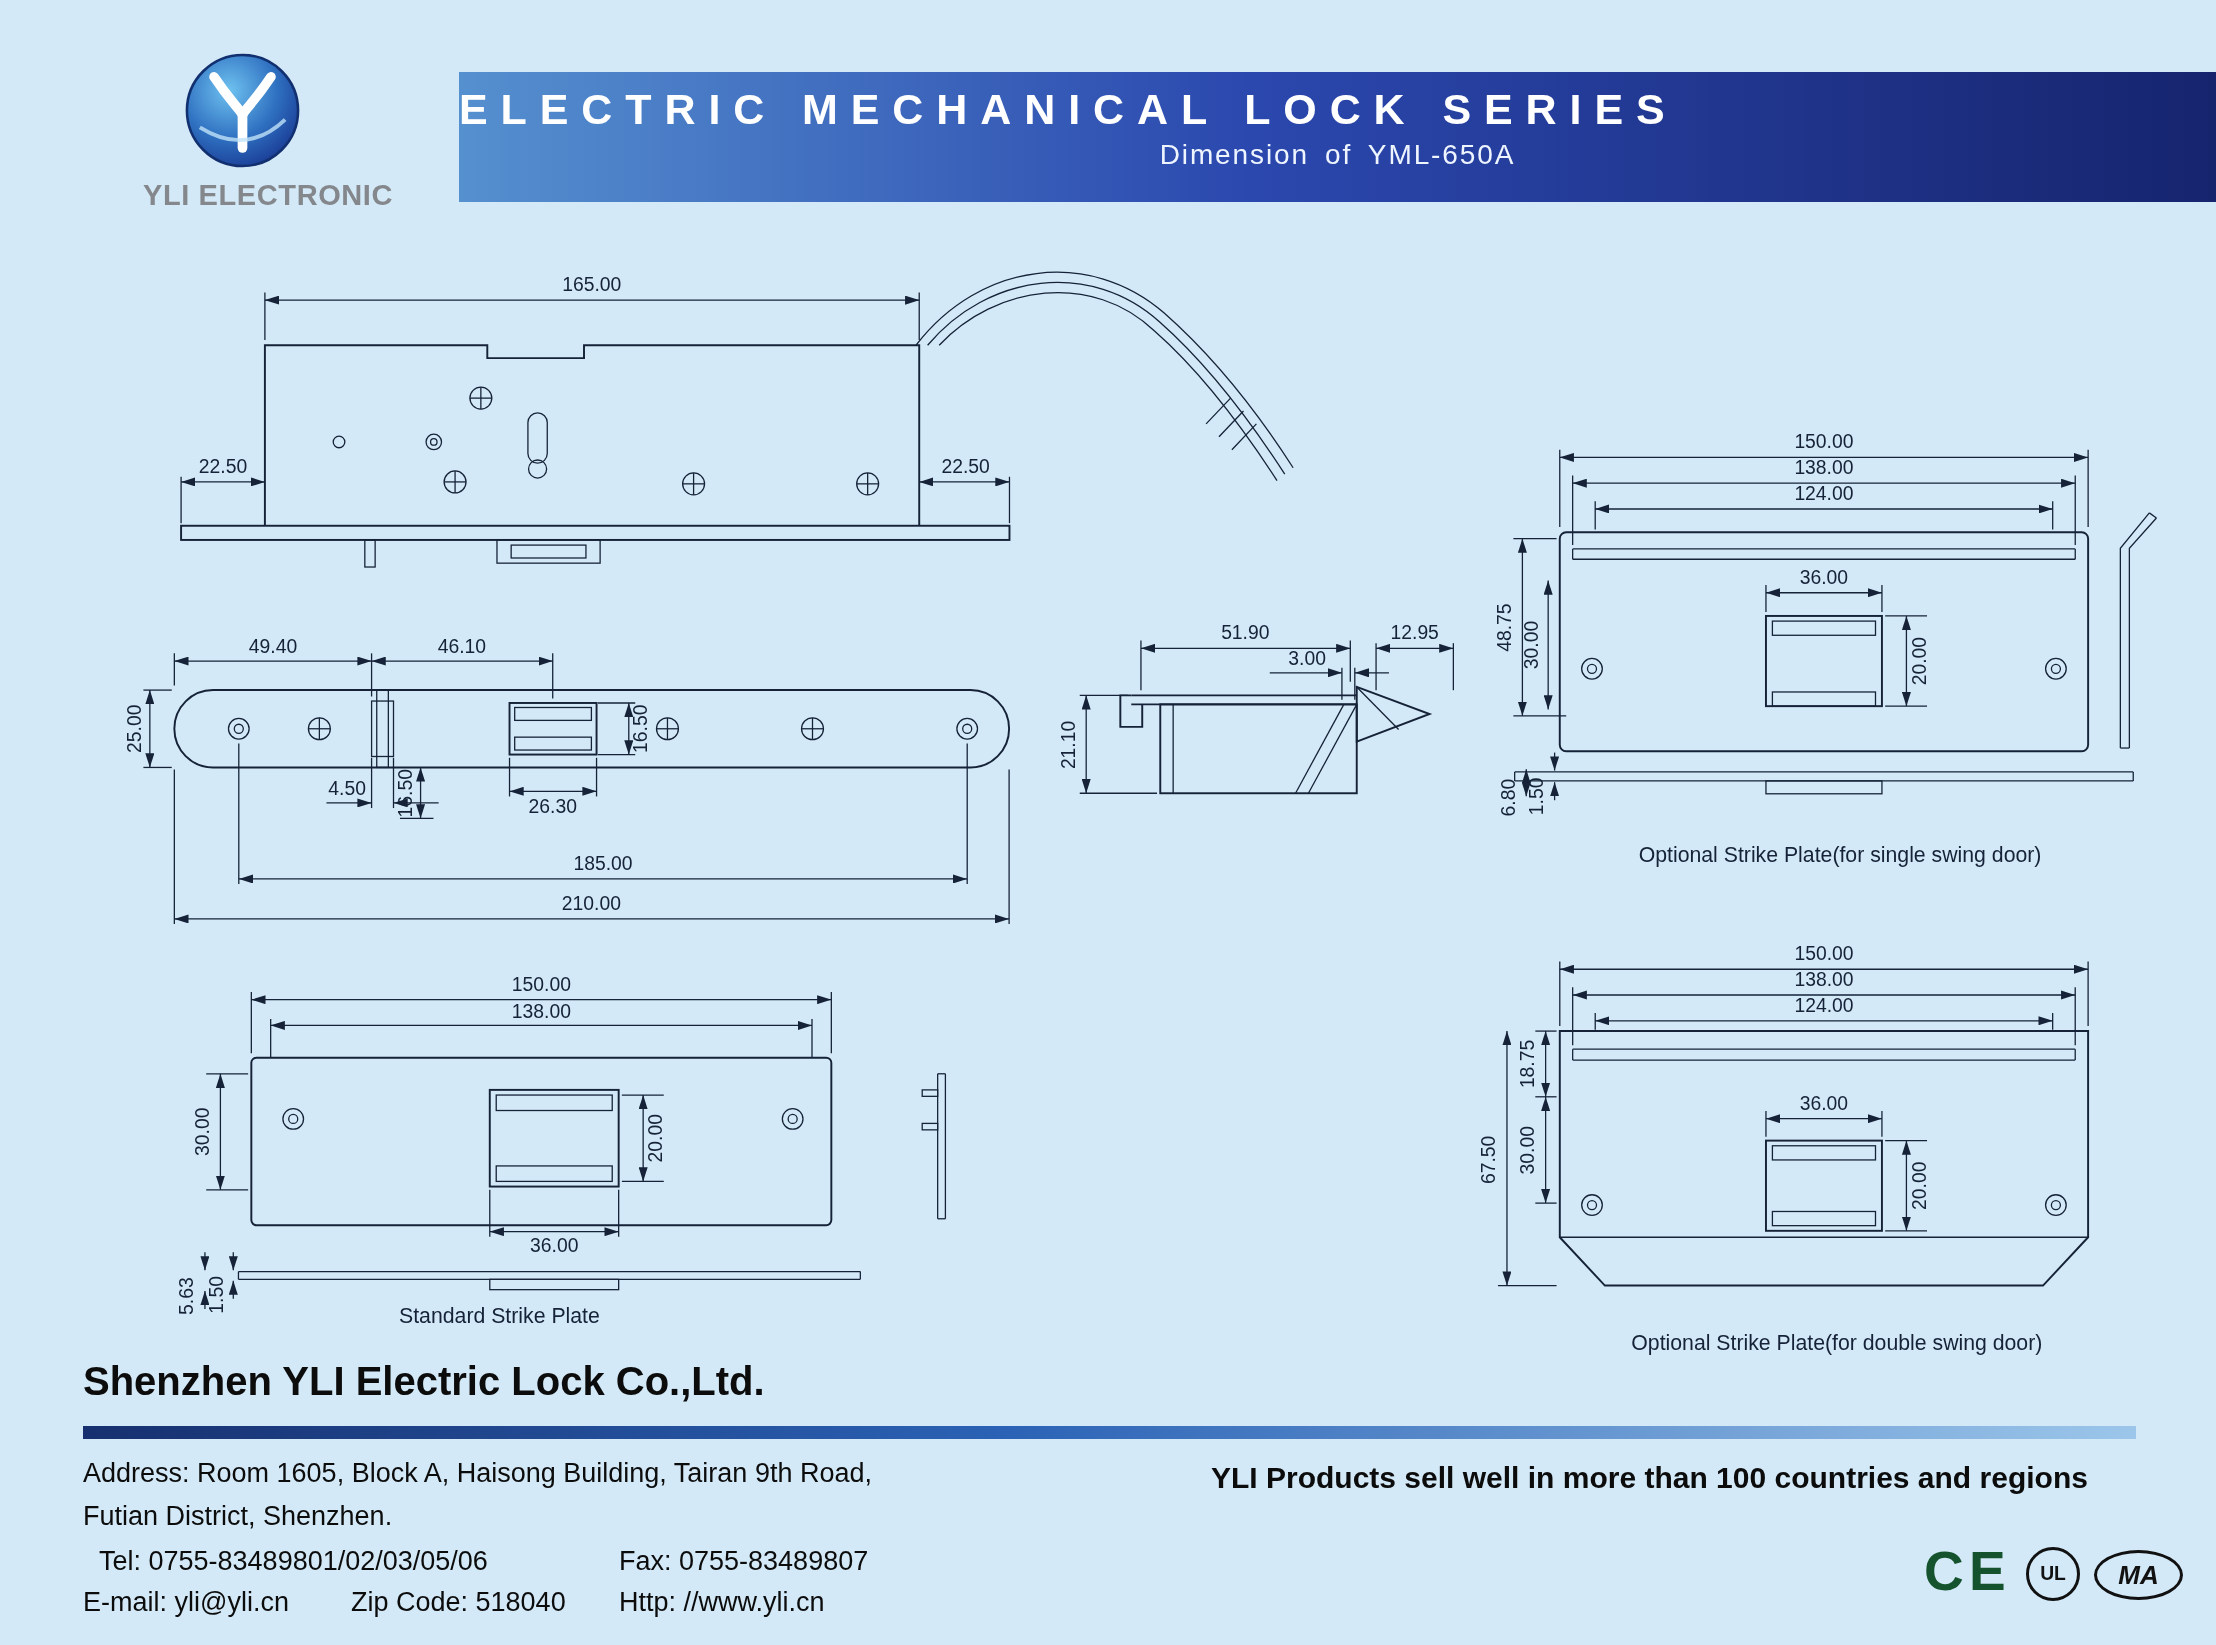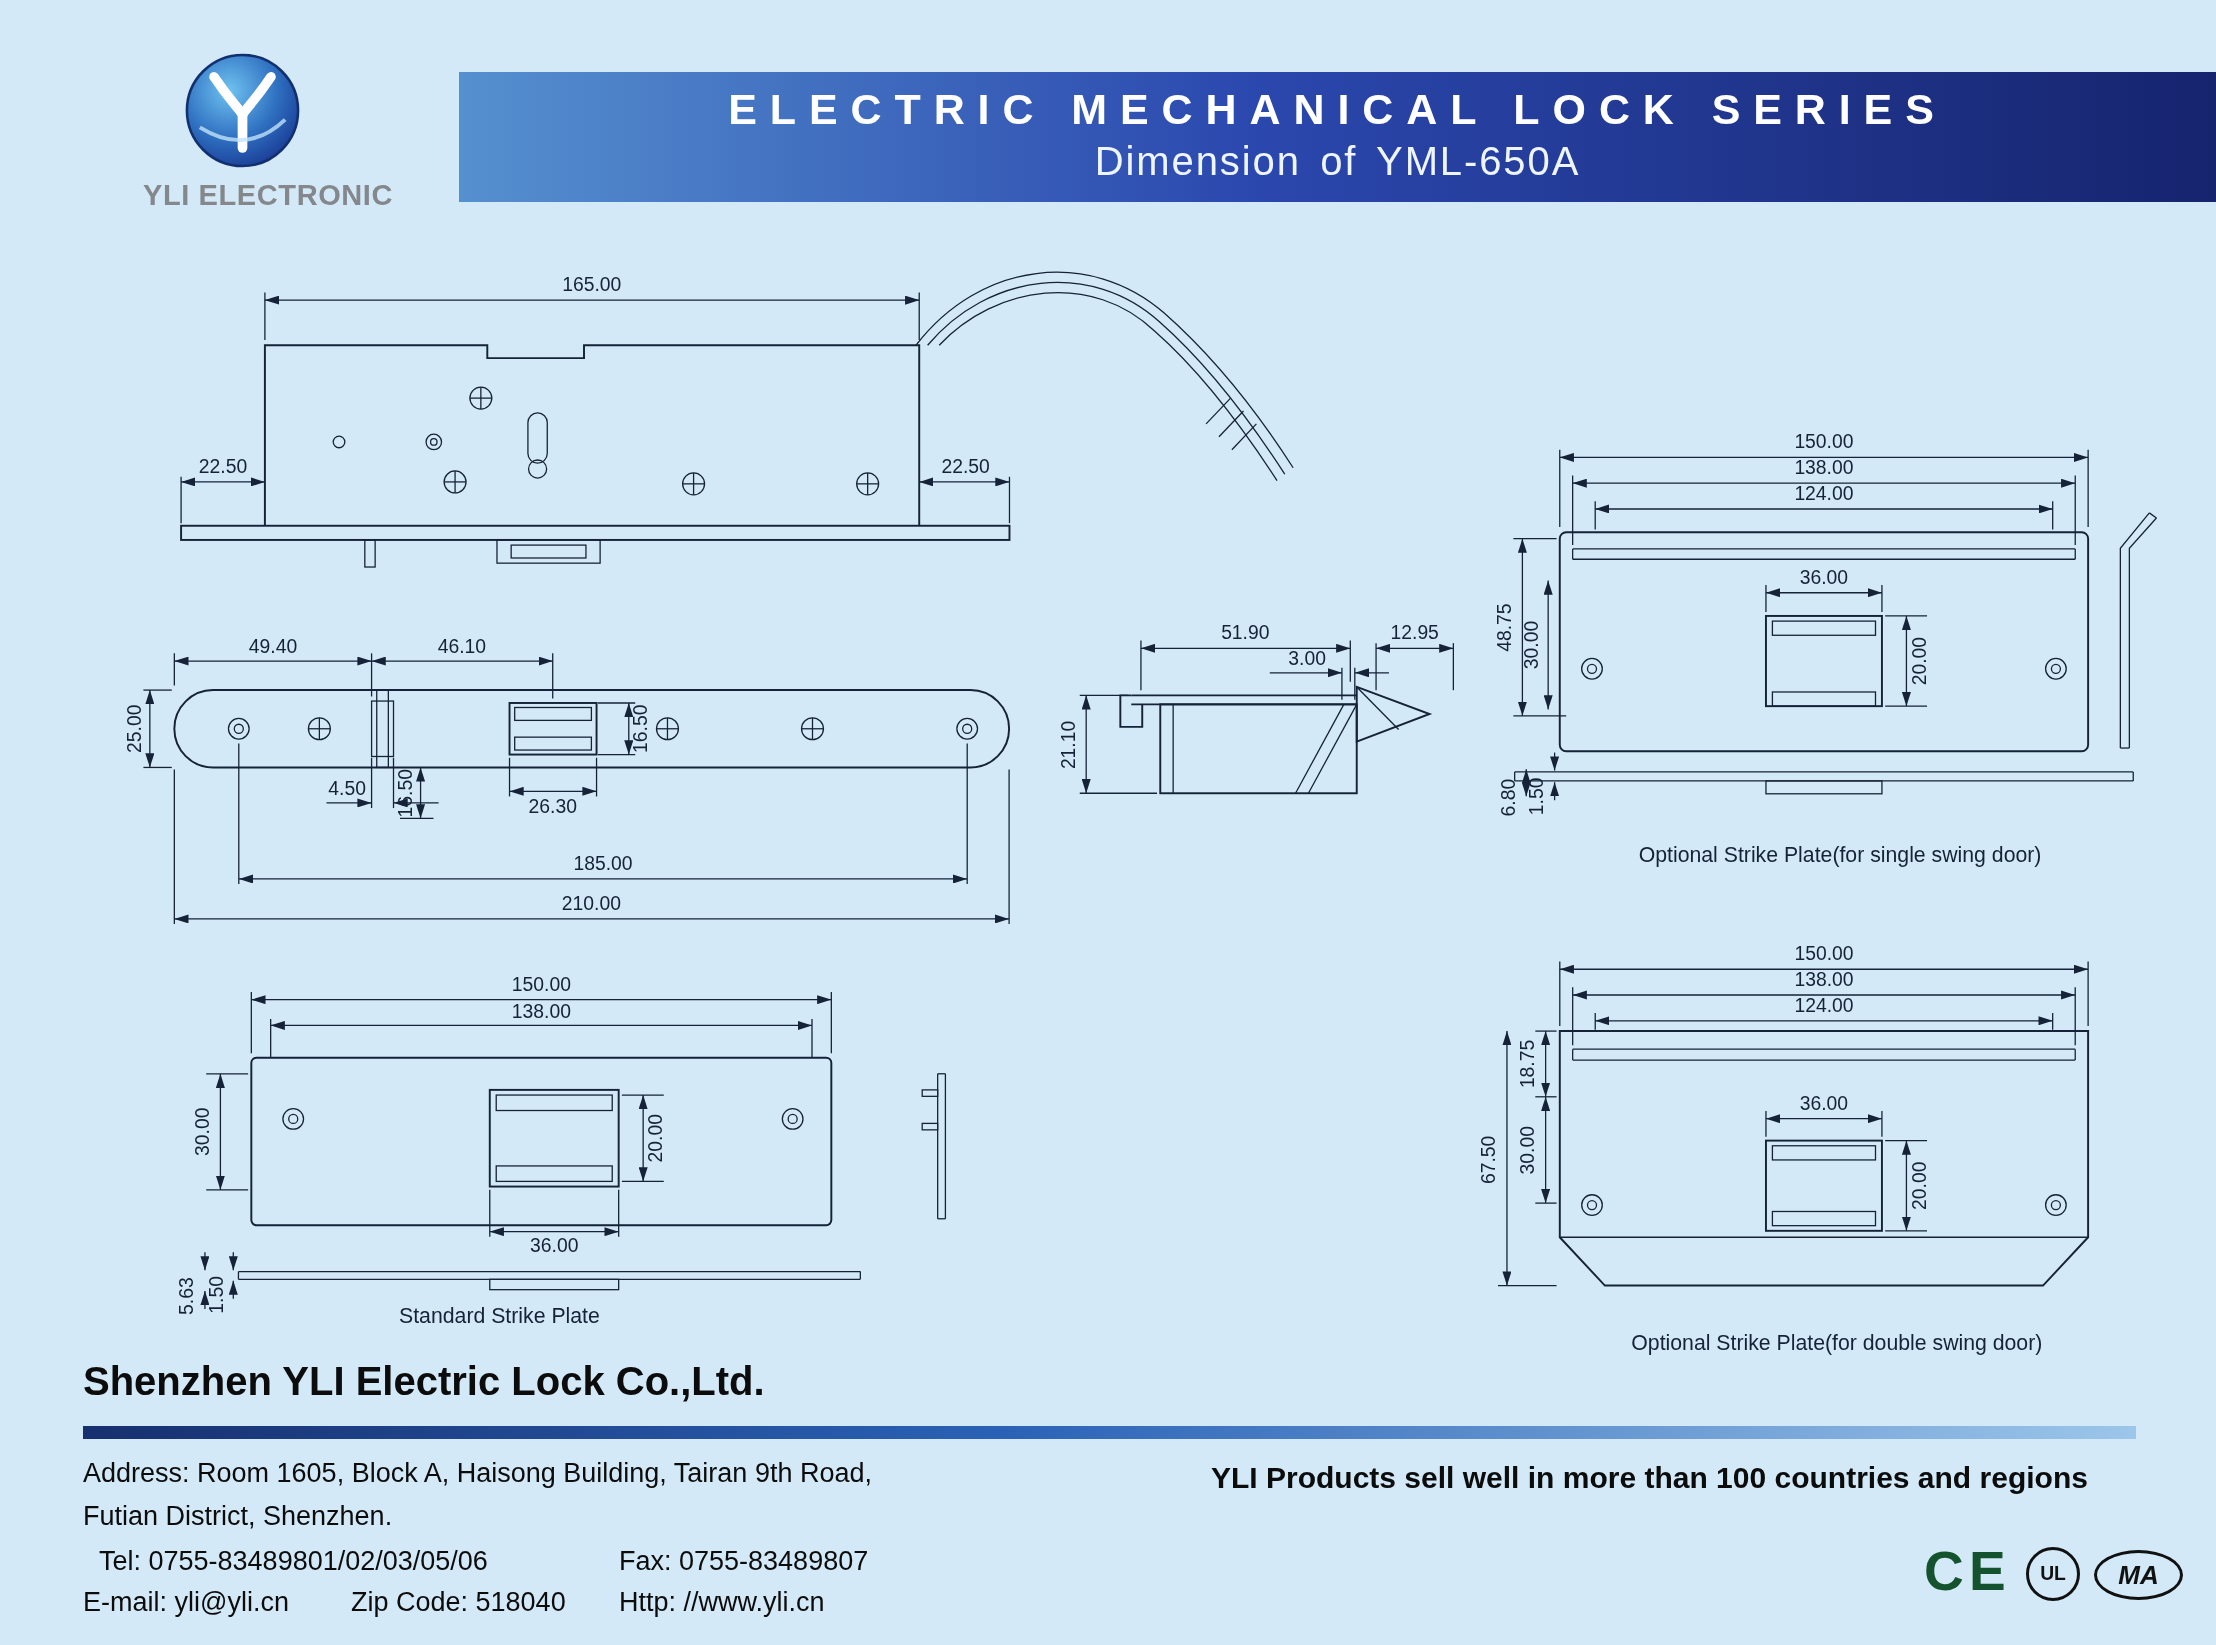--- a/index.html
+++ b/index.html
@@ -7,23 +7,23 @@
         font-family:"Liberation Sans",sans-serif;overflow:hidden;}
   .abs{position:absolute;}
   svg{overflow:visible;display:block;}
   .st{stroke:#152238;stroke-width:3;fill:none;}
   .st2{stroke:#152238;stroke-width:2;fill:none;}
   .dim{font-size:30px;fill:#152238;font-family:"Liberation Sans",sans-serif;}
   .cap{font-size:33px;fill:#152238;font-family:"Liberation Sans",sans-serif;}
   .mid{text-anchor:middle;}
   .banner{left:459px;top:72px;width:1757px;height:130px;
           background:linear-gradient(90deg,#5590cf 0%,#2b48ae 45%,#16246e 100%);}
-  .banner-title{margin:13px 0 0 0;text-align:center;color:#ffffff;font-size:43px;
+  .banner-title{margin:13px 0 0 0;text-align:left;color:#ffffff;font-size:43px;
                 font-weight:bold;letter-spacing:0.30em;}
-  .banner-sub{margin:5.2px 0 0 0;text-align:center;color:#eef5ff;font-size:40px;
+  .banner-sub{margin:5.2px 0 0 0;text-align:center;color:#eef5ff;font-size:28px;
               letter-spacing:1.9px;word-spacing:6.4px;}
   .brand{left:143px;top:179px;font-size:29px;font-weight:bold;color:#84888c;letter-spacing:0.6px;}
   .watermark{left:619px;top:245px;font-size:838px;line-height:1;font-style:italic;
              font-family:"DejaVu Serif",serif;color:rgba(255,255,255,0.5);z-index:5;
              pointer-events:none;}
   .company{left:83px;top:1359px;font-size:40px;font-weight:bold;color:#0c0c0c;}
   .divider{left:83px;top:1426px;width:2053px;height:13px;
            background:linear-gradient(90deg,#17306f 0%,#2b62b5 45%,#9cc6ea 100%);}
   .addr{font-size:27px;color:#0c0c0c;}
   .slogan{left:1211px;top:1461px;width:948px;font-size:30px;font-weight:bold;color:#0c0c0c;}

